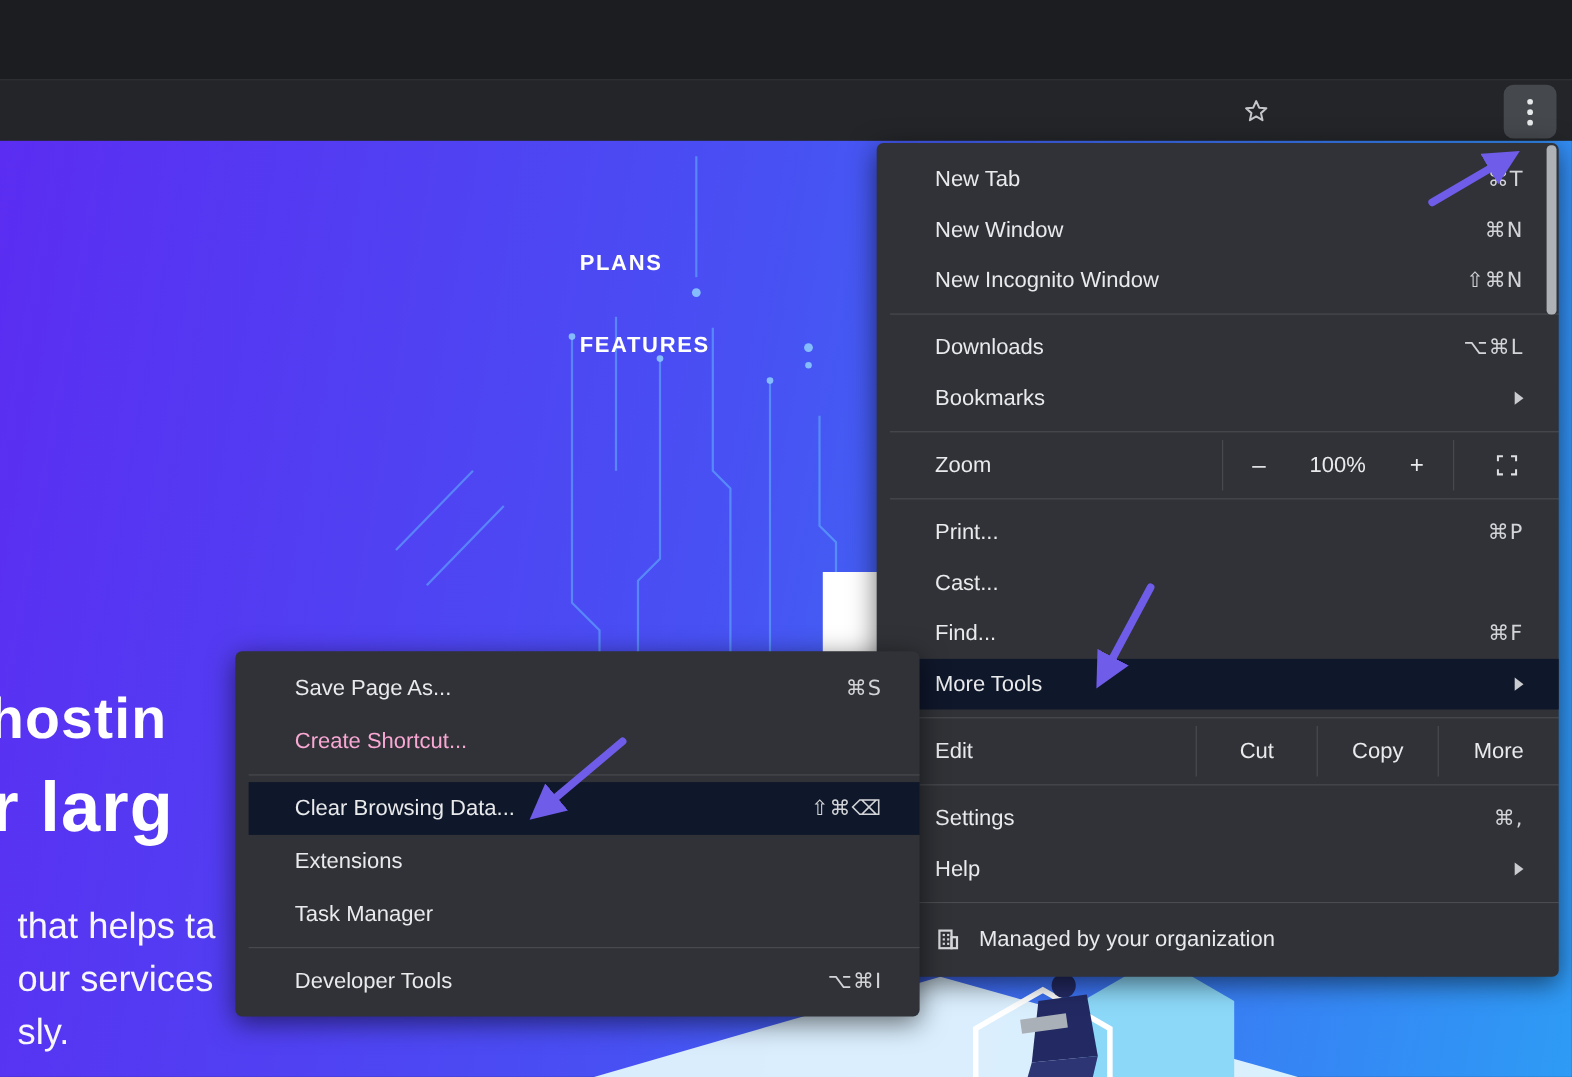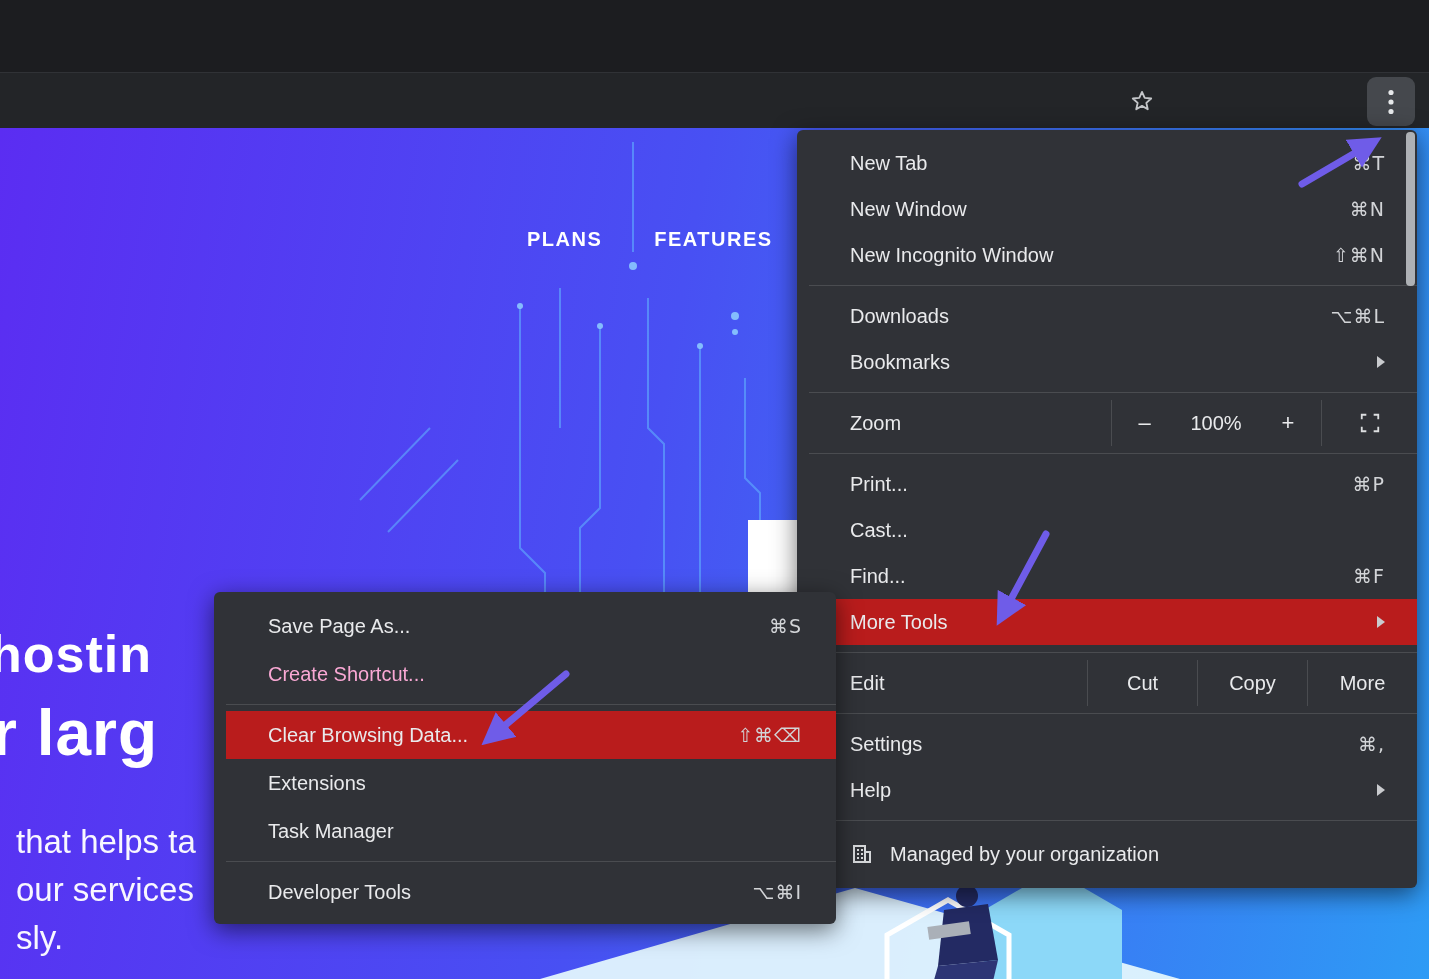--- a/index.html
+++ b/index.html
@@ -14,36 +14,36 @@
   .toolbar  { position:absolute; top:72px; left:0; right:0; height:56px; background:#232528; border-top:1px solid #303236; }
   .star-btn { position:absolute; left:1120px; top:80px; width:44px; height:42px;
               display:flex; align-items:center; justify-content:center; cursor:pointer; }
   .kebab-btn{ position:absolute; left:1367px; top:77px; width:48px; height:49px;
               background:#45484d; border-radius:9px; display:flex; align-items:center; justify-content:center; cursor:pointer; }
   
   .page { position:absolute; top:128px; left:0; right:0; bottom:0;
           background:linear-gradient(100deg,#5b2df2 0%,#4850f3 45%,#2e9bf5 100%); overflow:hidden; }
   .deco { position:absolute; inset:0; pointer-events:none; }
   .page-nav { position:absolute; top:100px; left:527px; display:flex; gap:52px;
-              color:#fff; font-size:20px; font-weight:600; letter-spacing:1.5px; }
+              color:#fff; font-size:20px; font-weight:600; letter-spacing:1.5px;flex-direction:column; }
   .page-nav span { cursor:pointer; }
   .hero-h1 { position:absolute; left:-10px; top:496px; color:#fff; font-weight:800; font-size:52px; letter-spacing:1px; }
   .hero-h2 { position:absolute; left:-8px;  top:568px; color:#fff; font-weight:800; font-size:64px; letter-spacing:1px; }
   .hero-body { position:absolute; left:0; top:690px; color:rgba(255,255,255,.96); font-size:33px; line-height:48px; font-weight:400;padding-left:16px; }
   
   .panel { position:absolute; background:#303237; border-radius:6px;
            box-shadow:0 6px 24px rgba(0,0,0,.55); color:#e9eaec; z-index:10; padding:10px 0 8px 12px; }
   .menu    { left:797px; top:130px; width:620px; }
   .submenu { left:173px; top:592px; width:622px;margin-left:41px; }
   .mi { height:46px; display:flex; align-items:center; padding:0 32px 0 41px;
         font-size:20px; cursor:pointer; white-space:nowrap; }
   .submenu .mi { height:48px; padding:0 34px 0 42px; }
   .mi .lab { flex:1; color:#e9eaec; }
   .mi.disabled .lab { color:#f9a8d4; cursor:default; }
-  .mi.hl { background:#b91c1c; }
+  .mi.hl { background:#0f172a; }
   .sc { color:#d2d4d7; font-family:"DejaVu Sans",sans-serif; font-size:19px; letter-spacing:1px; }
   .tri { width:0; height:0; border-left:8px solid #c9cbce; border-top:6px solid transparent; border-bottom:6px solid transparent; margin-left:12px; }
   .sep { height:1px; background:rgba(255,255,255,.13); margin:7px 0; }
   .submenu .sep { margin:6px 0; }
   
   .zcell { width:66px; text-align:center; font-size:22px; color:#e9eaec; align-self:stretch; display:flex; align-items:center; justify-content:center; }
   .zcell.first { border-left:1px solid rgba(255,255,255,.13); }
   .zval { width:78px; text-align:center; font-size:20px; }
   .fs-cell { width:96px; align-self:stretch; display:flex; align-items:center; justify-content:center;
              border-left:1px solid rgba(255,255,255,.13); margin-right:-32px; }

